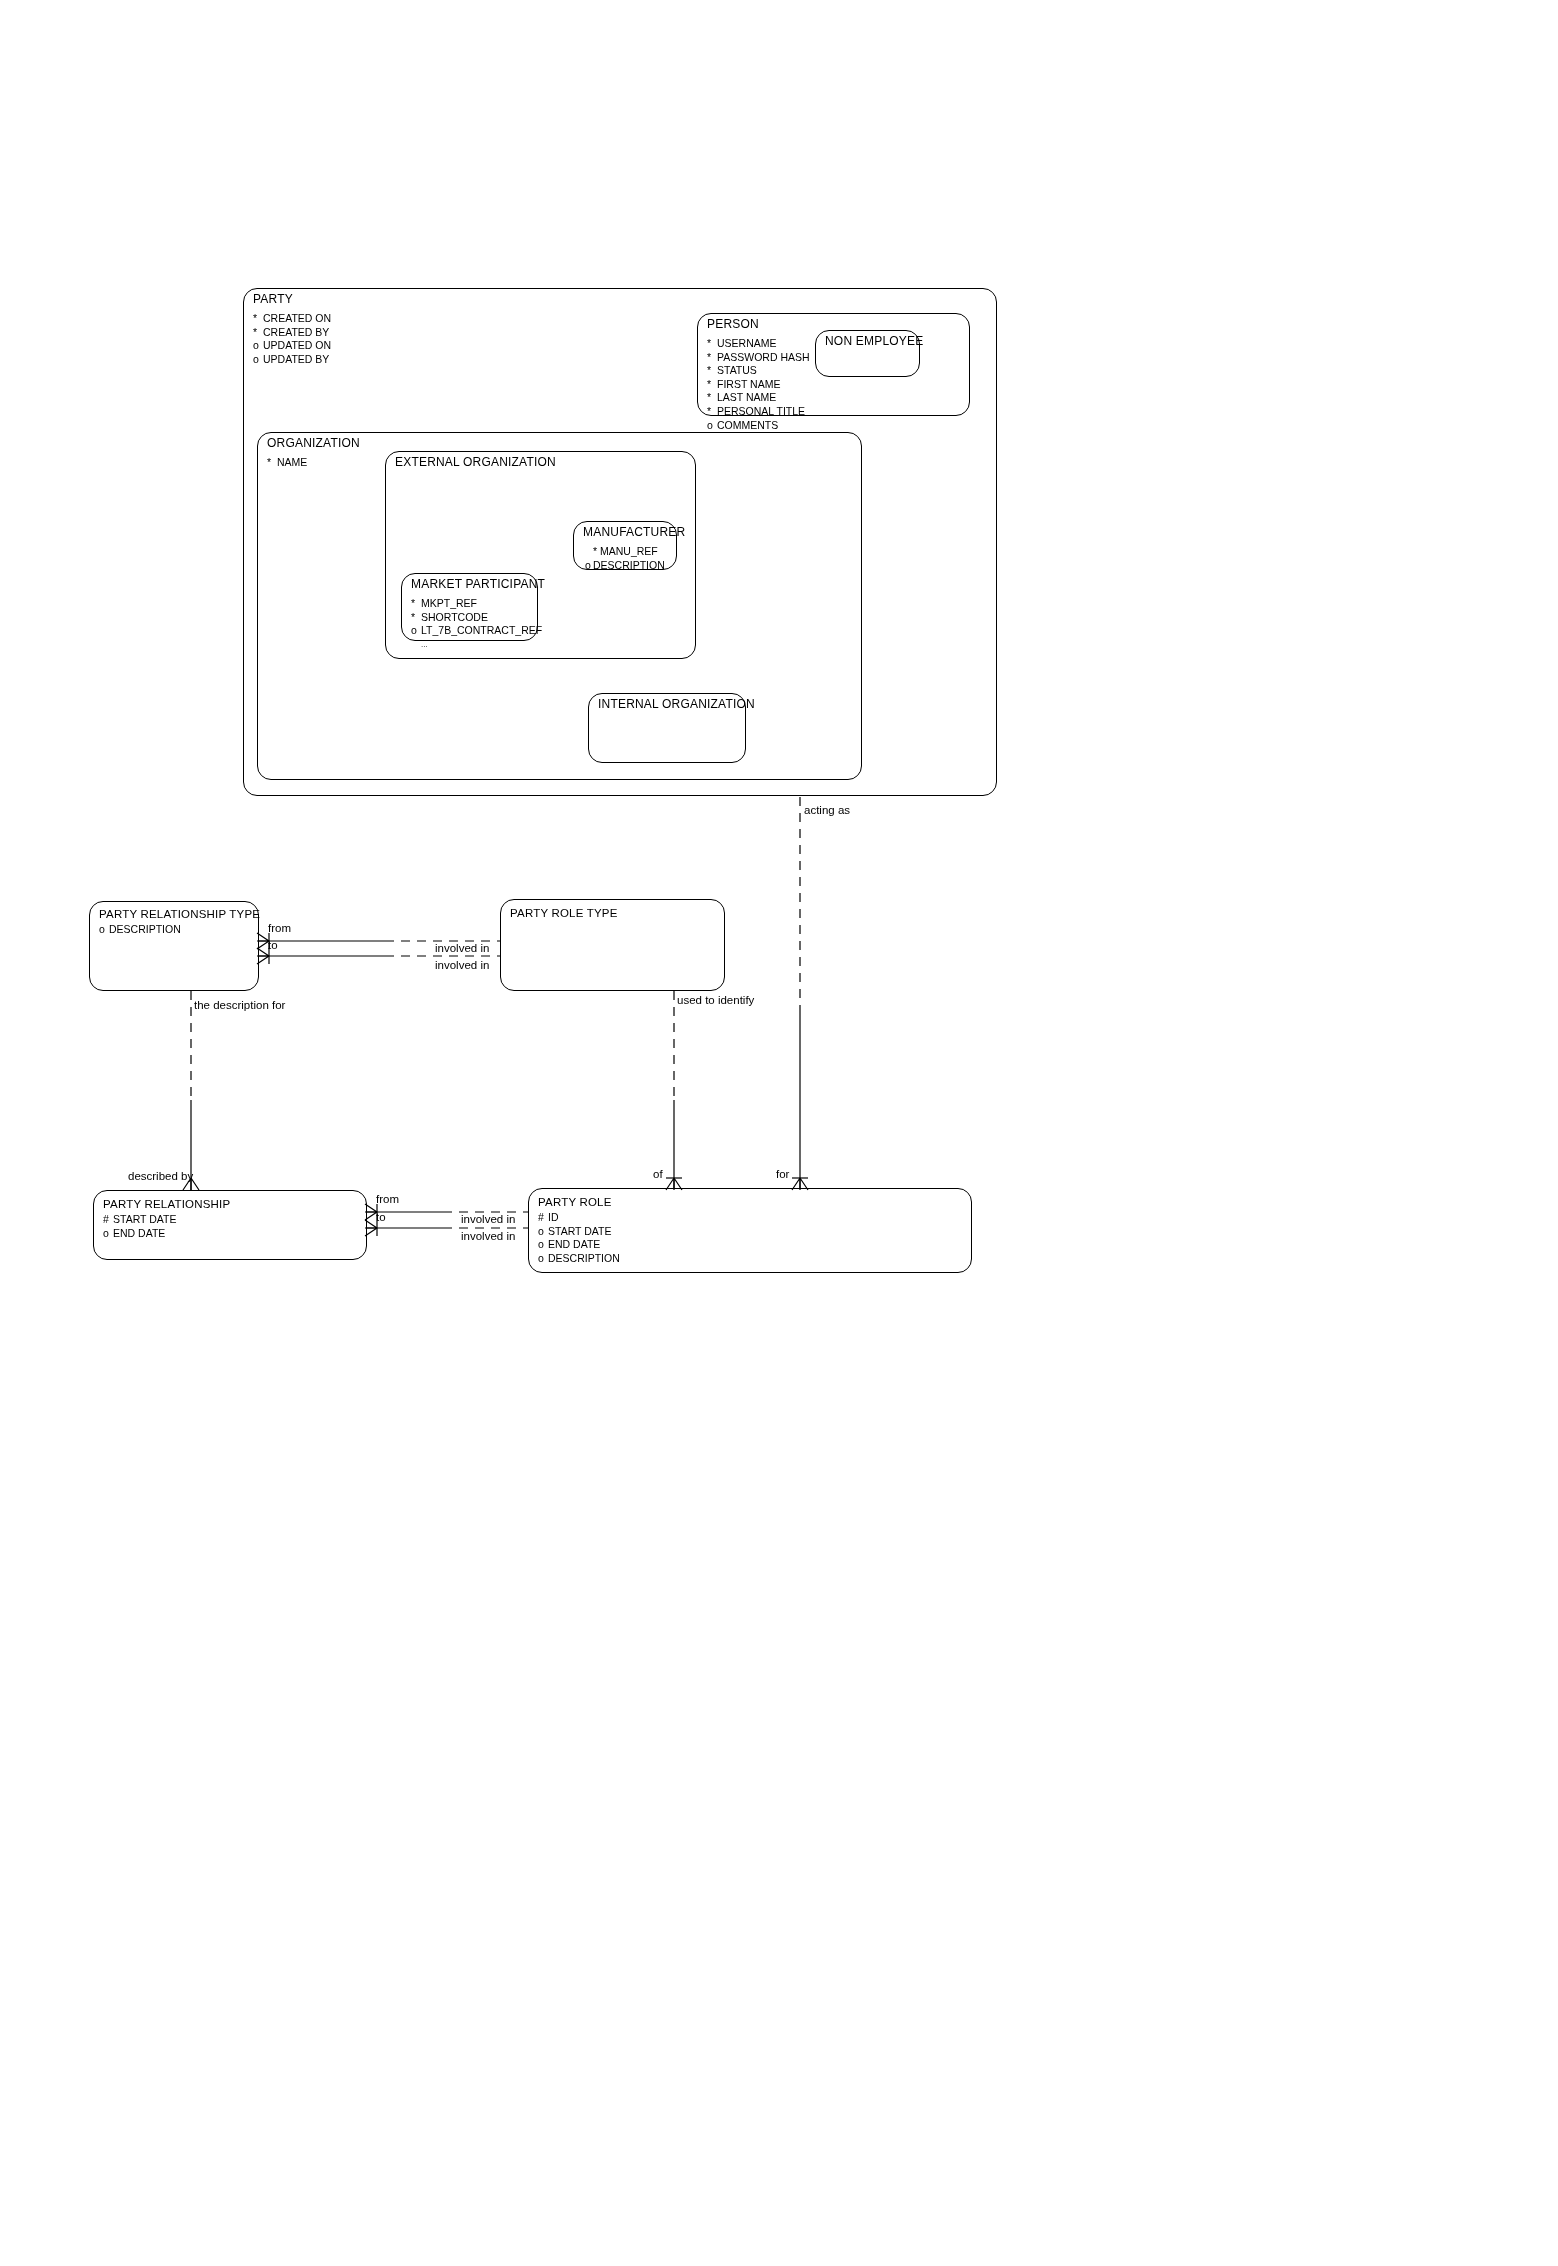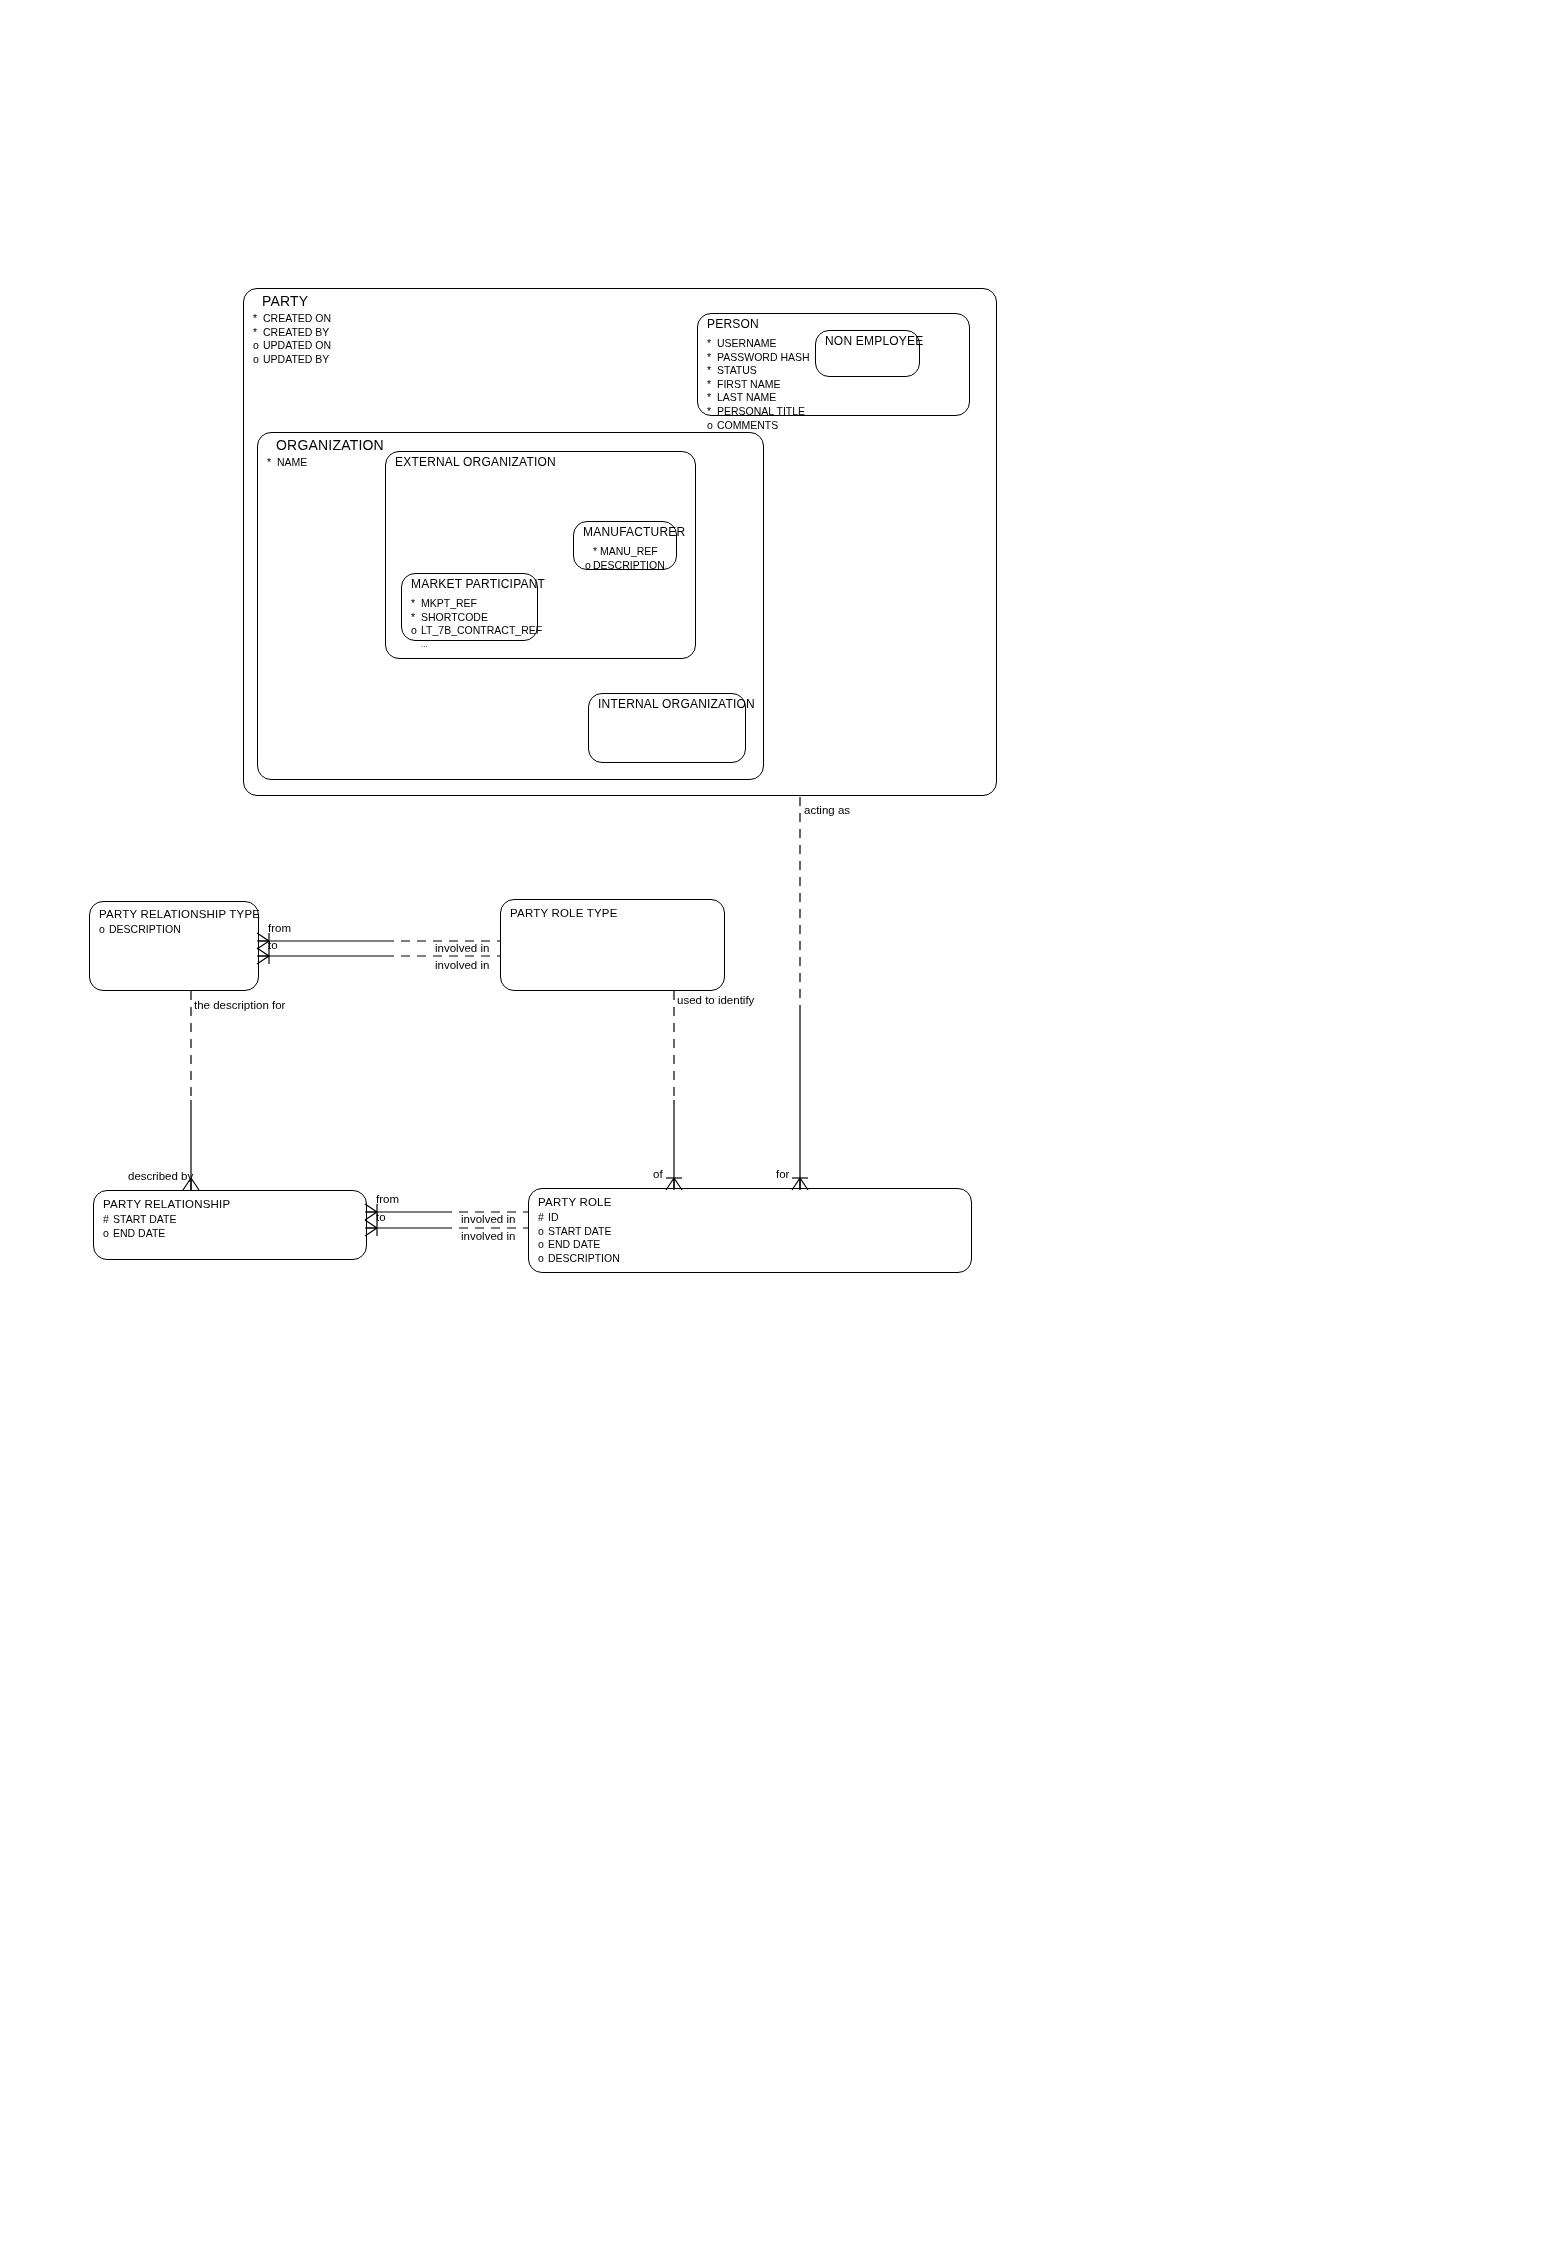--- a/index.html
+++ b/index.html
@@ -45,21 +45,21 @@
   }
   .attrs .row {
     display: block;
     white-space: nowrap;
   }
   .attrs .mark {
     display: inline-block;
     width: 10px;
   }
   
-  .t-big > .ent-title { font-size: 14px; margin-left: 9px; }
+  .t-big > .ent-title { font-size: 12px; }
   .lbl {
     position: absolute;
     font-size: 11.5px;
     line-height: 12px;
     white-space: nowrap;
   }
   svg.overlay {
     position: absolute;
     left: 0;
     top: 0;
@@ -93,21 +93,21 @@
       <span class="row"><span class="mark">*</span><span>LAST NAME</span></span>
       <span class="row"><span class="mark">*</span><span>PERSONAL TITLE</span></span>
       <span class="row"><span class="mark">o</span><span>COMMENTS</span></span>
     </div>
   </div>
 
   <div class="entity" style="left:815px; top:330px; width:105px; height:47px;">
     <div class="ent-title">NON EMPLOYEE</div>
   </div>
 
-  <div class="entity t-big" style="left:257px; top:432px; width:507px; height:348px;padding-left:48px;">
+  <div class="entity t-big" style="left:257px; top:432px; width:605px; height:348px;padding-left:48px;">
     <div class="ent-title">ORGANIZATION</div>
     <div class="attrs">
       <span class="row"><span class="mark">*</span><span>NAME</span></span>
     </div>
   </div>
 
   <div class="entity" style="left:385px; top:451px; width:311px; height:208px;">
     <div class="ent-title">EXTERNAL ORGANIZATION</div>
   </div>
 

